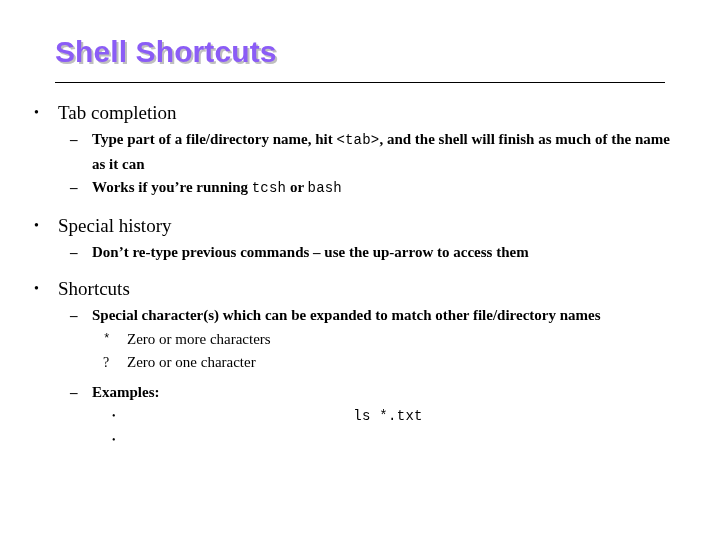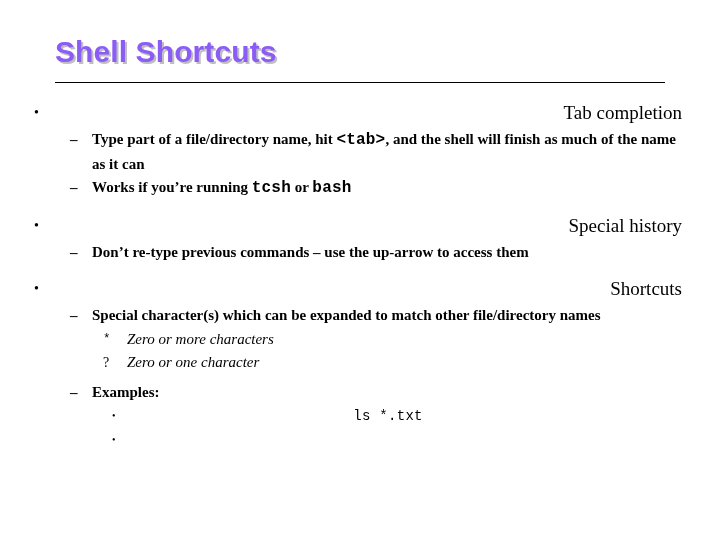--- a/index.html
+++ b/index.html
@@ -84,21 +84,20 @@
     font-size: 19px;
     line-height: 26px;
   }
   .lvl1 > .marker {
     width: 24px;
     font-size: 14px;
     line-height: 26px;
   }
   .lvl1 > .text {
     max-width: 624px;
-    text-align: right;
   }
 
   
   .lvl2 {
     margin-left: 70px;
     font-size: 15px;
     line-height: 23.5px;
     font-weight: bold;
   }
   .lvl2 > .marker {
@@ -120,21 +119,20 @@
     line-height: 23.5px;
     font-family: "Liberation Mono", "DejaVu Sans Mono", monospace;
     font-size: 12.5px;
   }
   .lvl3 > .marker.q {
     font-family: "Liberation Serif", "DejaVu Serif", serif;
     font-size: 14px;
   }
   .lvl3 > .text {
     max-width: 540px;
-    font-style: italic;
   }
 
   
   .lvl4 {
     margin-left: 112px;
     font-size: 14px;
     line-height: 24px;
   }
   .lvl4 > .marker {
     width: 16px;
@@ -145,22 +143,22 @@
     font-family: "Liberation Mono", "DejaVu Sans Mono", monospace;
     font-size: 14px;
     letter-spacing: 0.3px;
     max-width: 520px;
     text-align: center;
   }
 
   
   code.inline {
     font-family: "Liberation Mono", "DejaVu Sans Mono", monospace;
-    font-size: 16px;
-    font-weight: bold;
+    font-size: 14px;
+    font-weight: normal;
     letter-spacing: 0.2px;
   }
 
   .gap-sm { height: 6px; }
   .gap-md { height: 12px; }
 </style>
 </head>
 <body>
 
 <div class="slide">

